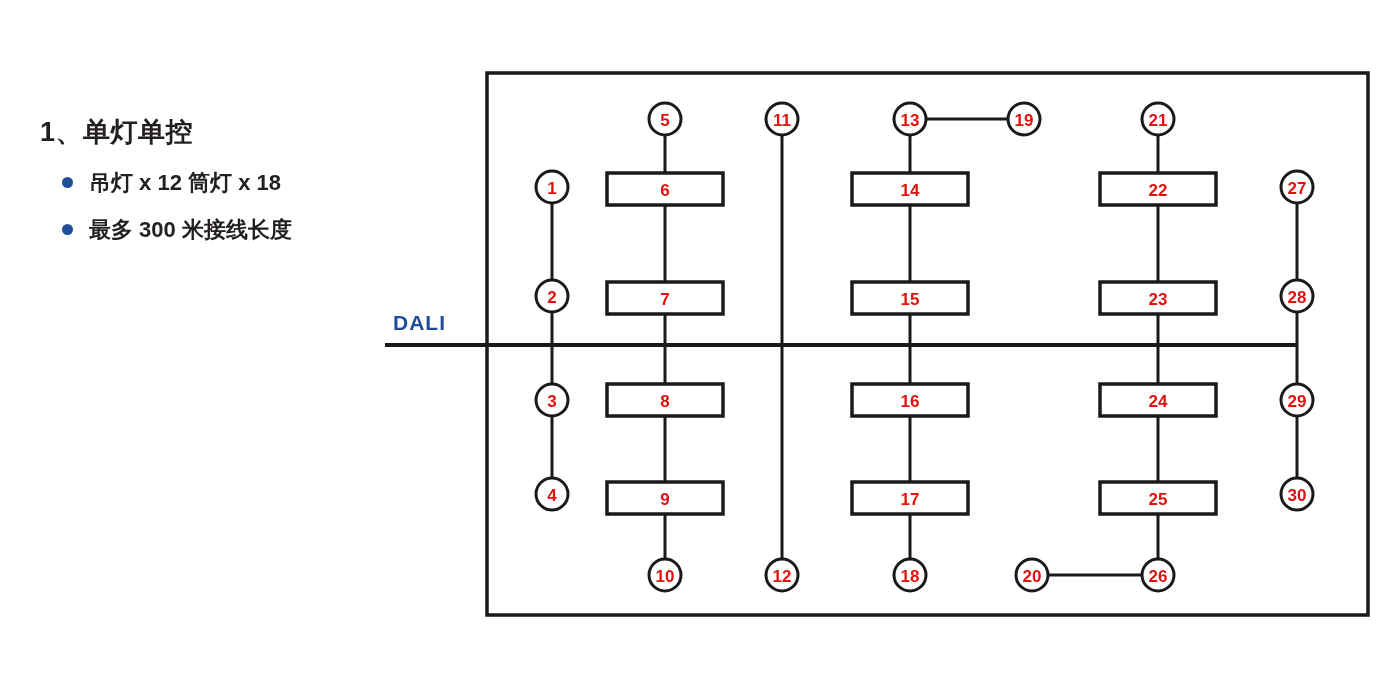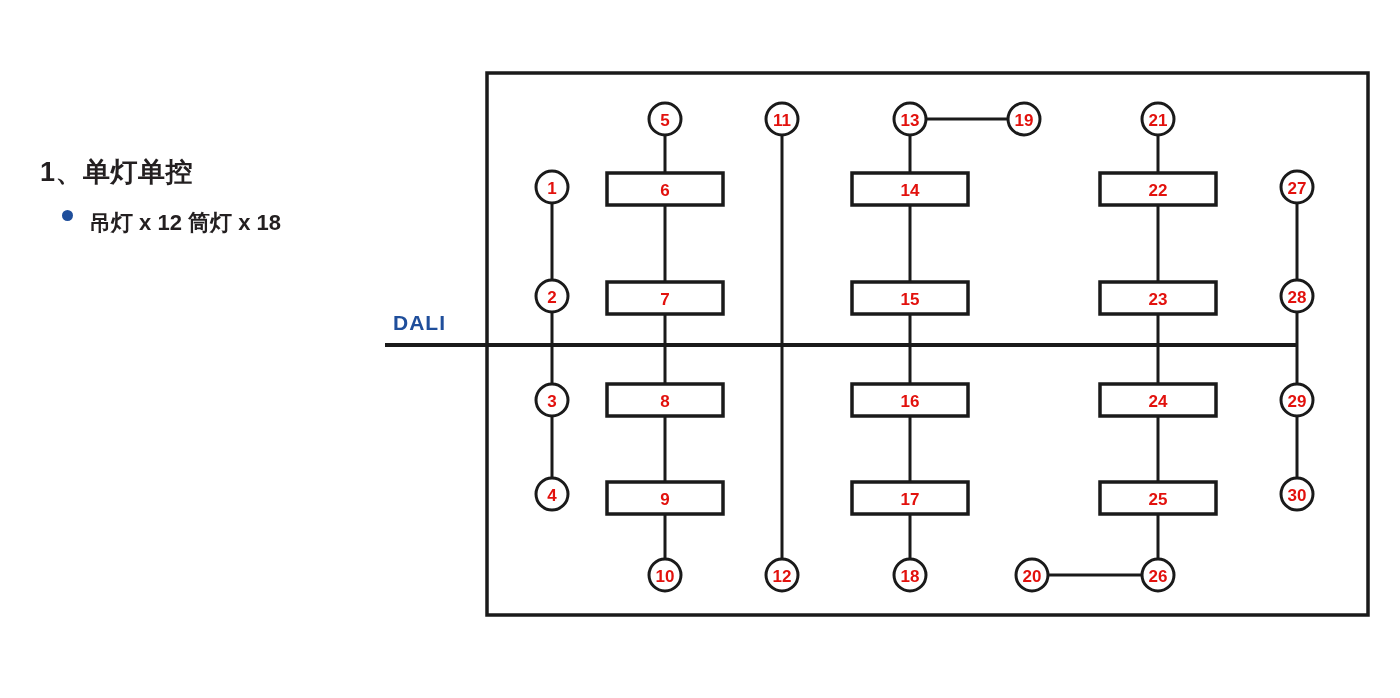--- a/index.html
+++ b/index.html
@@ -28,25 +28,24 @@
     top: 118px;
     width: 360px;
   }
   #legend-title {
     font-size: 27px;
     font-weight: 700;
     color: #231f20;
     letter-spacing: 0.5px;
     white-space: nowrap;
     line-height: 1.1;
-    margin-top: 40px;
   }
   .bullet-row {
     display: flex;
-    align-items: flex-start;
+    align-items: center;
     margin-top: 22px;
     padding-left: 22px;
   }
   .bullet-dot {
     width: 11px;
     height: 11px;
     border-radius: 50%;
     background: #1f4e9b;
     flex: 0 0 auto;
     margin-right: 16px;
@@ -93,20 +92,24 @@
 
 <div id="root">
 
   <div id="legend-panel">
     <div id="legend-title">1、单灯单控</div>
 
     <div class="bullet-row">
       <span class="bullet-dot"></span>
       <span class="bullet-text">吊灯 x 12   筒灯 x 18</span>
     </div>
+    <div class="bullet-row">
+      <span class="bullet-dot"></span>
+      <span class="bullet-text">最多 300 米接线长度</span>
+    </div>
   </div>
 
   <div id="dali-label">DALI</div>
 
   <svg id="diagram-svg" width="1400" height="698" viewBox="0 0 1400 698">
     <g id="g-room">
         <rect x="487" y="73" width="881" height="542" class="room-border"></rect>
       </g>
     <g id="g-wires">
         <path d="M 552 203 L 552 478" class="wire"></path>

